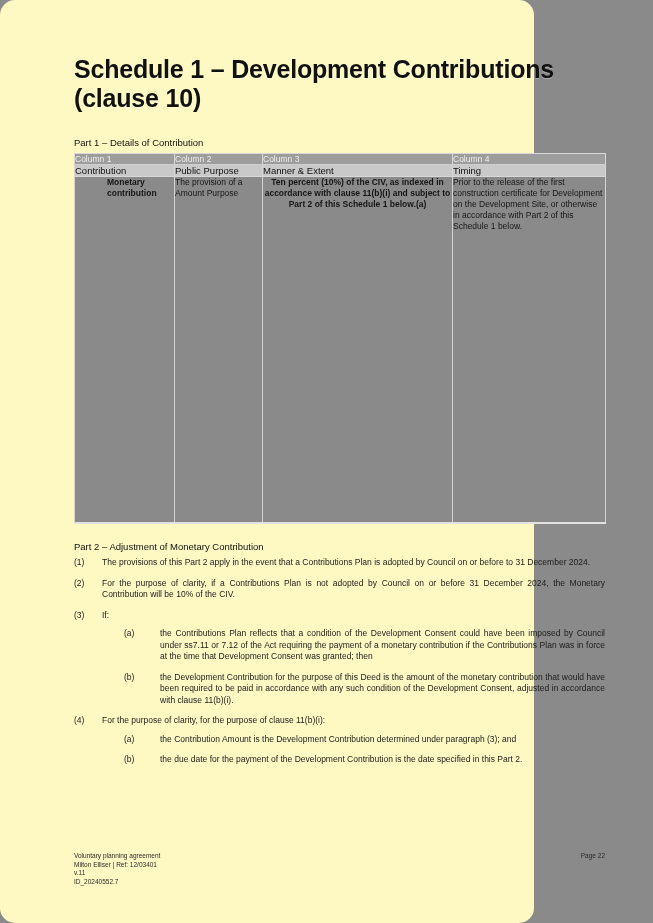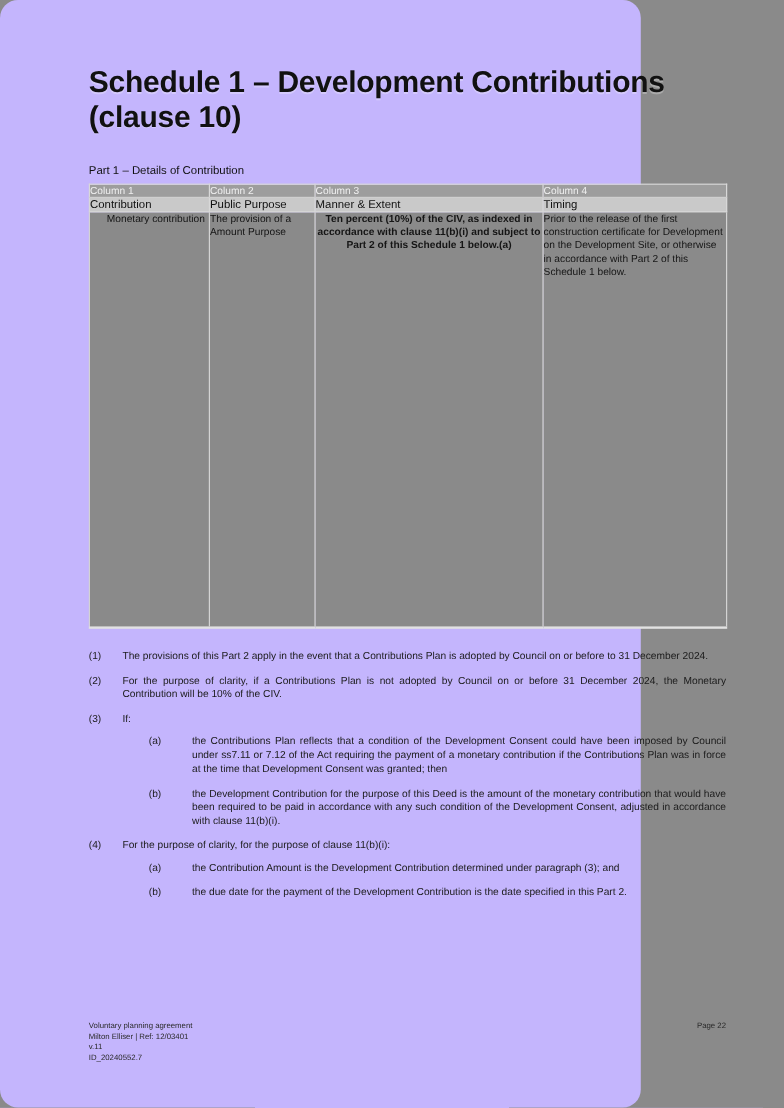--- a/index.html
+++ b/index.html
@@ -13,21 +13,21 @@
     font-family: "Liberation Sans", sans-serif;
     color: #1b1b1b;
     overflow: hidden;
     position: relative;
   }
   .page {
     position: absolute;
     left: 0; top: 0;
     width: 534px;
     height: 923px;
-    background: #c4b5fd;
+    background: #fef9c3;
     box-sizing: border-box;
     padding: 0;
     border-radius: 15px;
   }
   .content {
     position: absolute;
     left: 74px;
     top: 55px;
     width: 531px;
   }
@@ -81,21 +81,21 @@
     background: #8a8a8a;
     border-right: 1px solid #d3d3d3;
     border-bottom: 2px solid #e2e2e2;
     font-size: 8.5px;
     line-height: 11px;
     padding: 7px 7px 6px 8px;
     height: 345px;
     color: #151515;
   }
   .body-row td:first-child { border-left: 1px solid #d3d3d3; }
-  .body-row td.c1 { padding-left: 14px; }
+  .body-row td.c1 { padding-left: 32px; font-weight: bold; }
   .body-row td.c3 { text-align: center; font-weight: bold; }
   .col1 { width: 100px; }
   .col2 { width: 88px; }
   .col3 { width: 190px; }
   .col4 { width: 153px; }
 
   .part2 { margin-top: 17px; }
   .clause {
     display: flex;
     font-size: 8.5px;
@@ -165,20 +165,21 @@
       <tr class="body-row">
         <td class="c1">Monetary contribution</td>
         <td class="c2">The provision of a Amount Purpose</td>
         <td class="c3">Ten percent (10%) of the CIV, as indexed in accordance with clause 11(b)(i) and subject to Part 2 of this Schedule 1 below.(a)</td>
         <td class="c4">Prior to the release of the first construction certificate for Development on the Development Site, or otherwise in accordance with Part 2 of this Schedule 1 below.</td>
       </tr>
     </tbody>
       </table>
 
     <div class="part2">
+      <div class="part-heading">Part 2 – Adjustment of Monetary Contribution</div>
 
       <div class="clause">
         <div class="num">(1)</div>
         <div class="txt">The provisions of this Part 2 apply in the event that a Contributions Plan is adopted by Council on or before to 31 December 2024.</div>
       </div>
 
       <div class="clause">
         <div class="num">(2)</div>
         <div class="txt">For the purpose of clarity, if a Contributions Plan is not adopted by Council on or before 31 December 2024, the Monetary Contribution will be 10% of the CIV.</div>
       </div>

